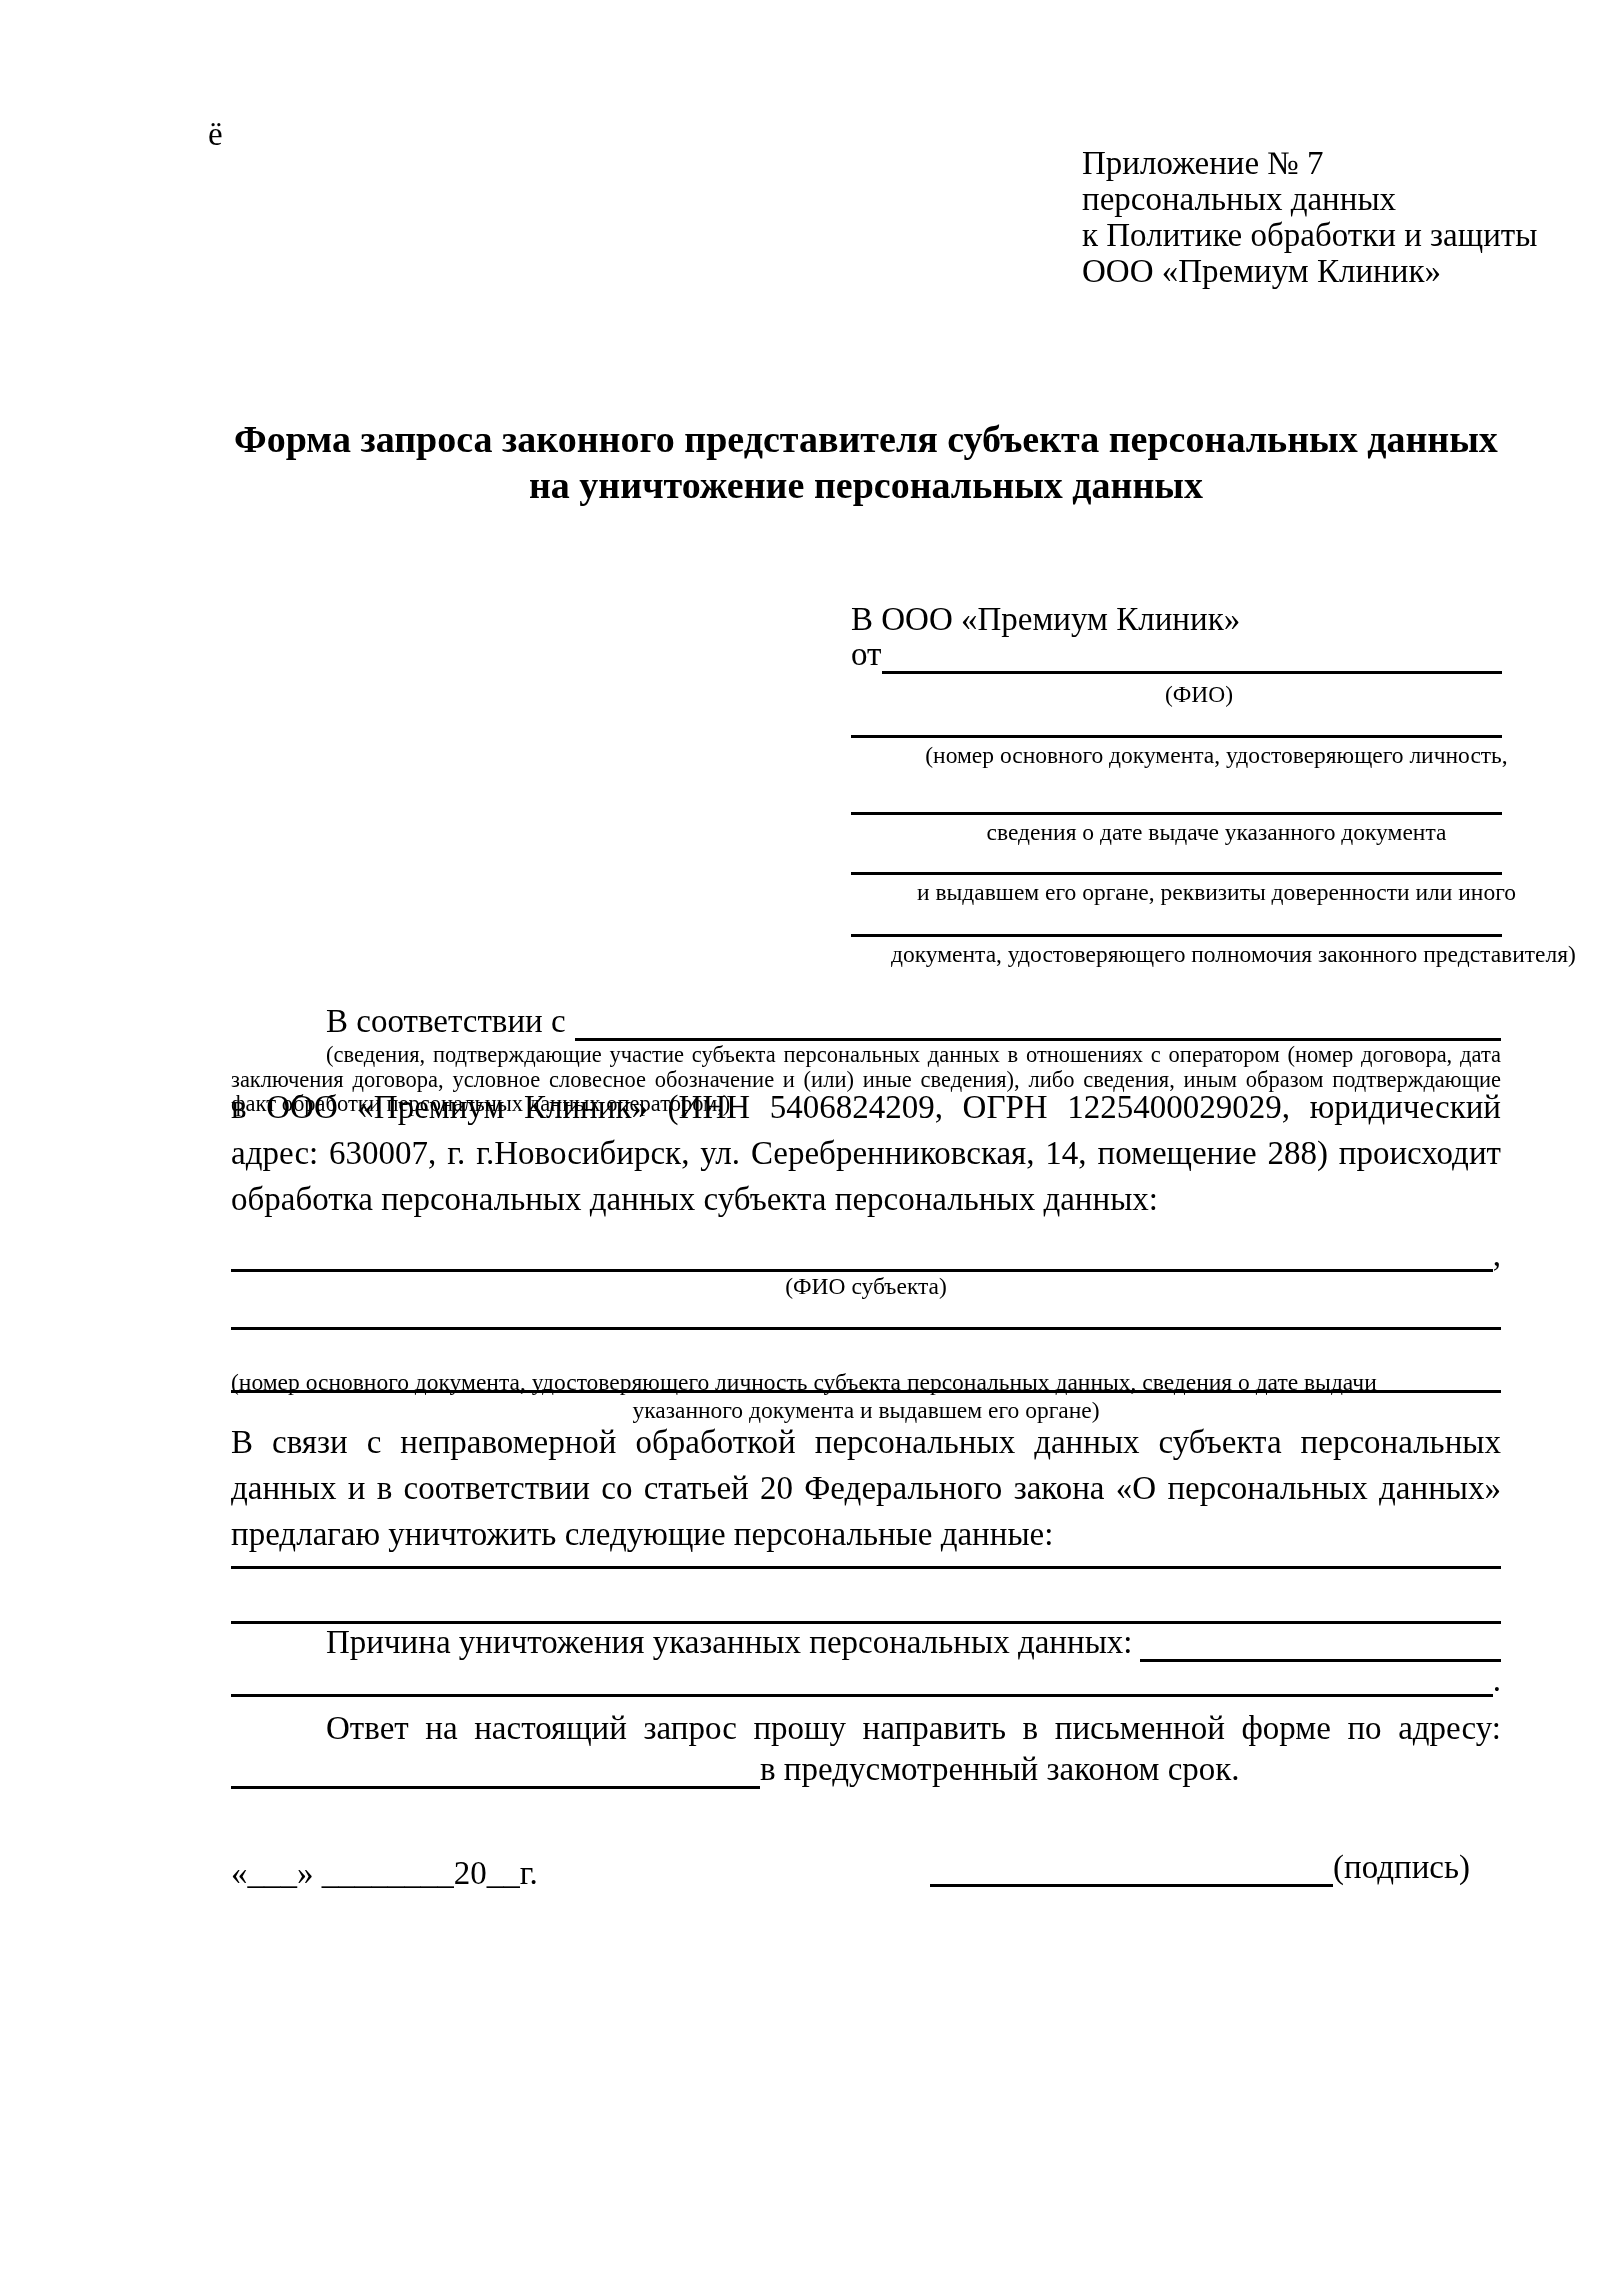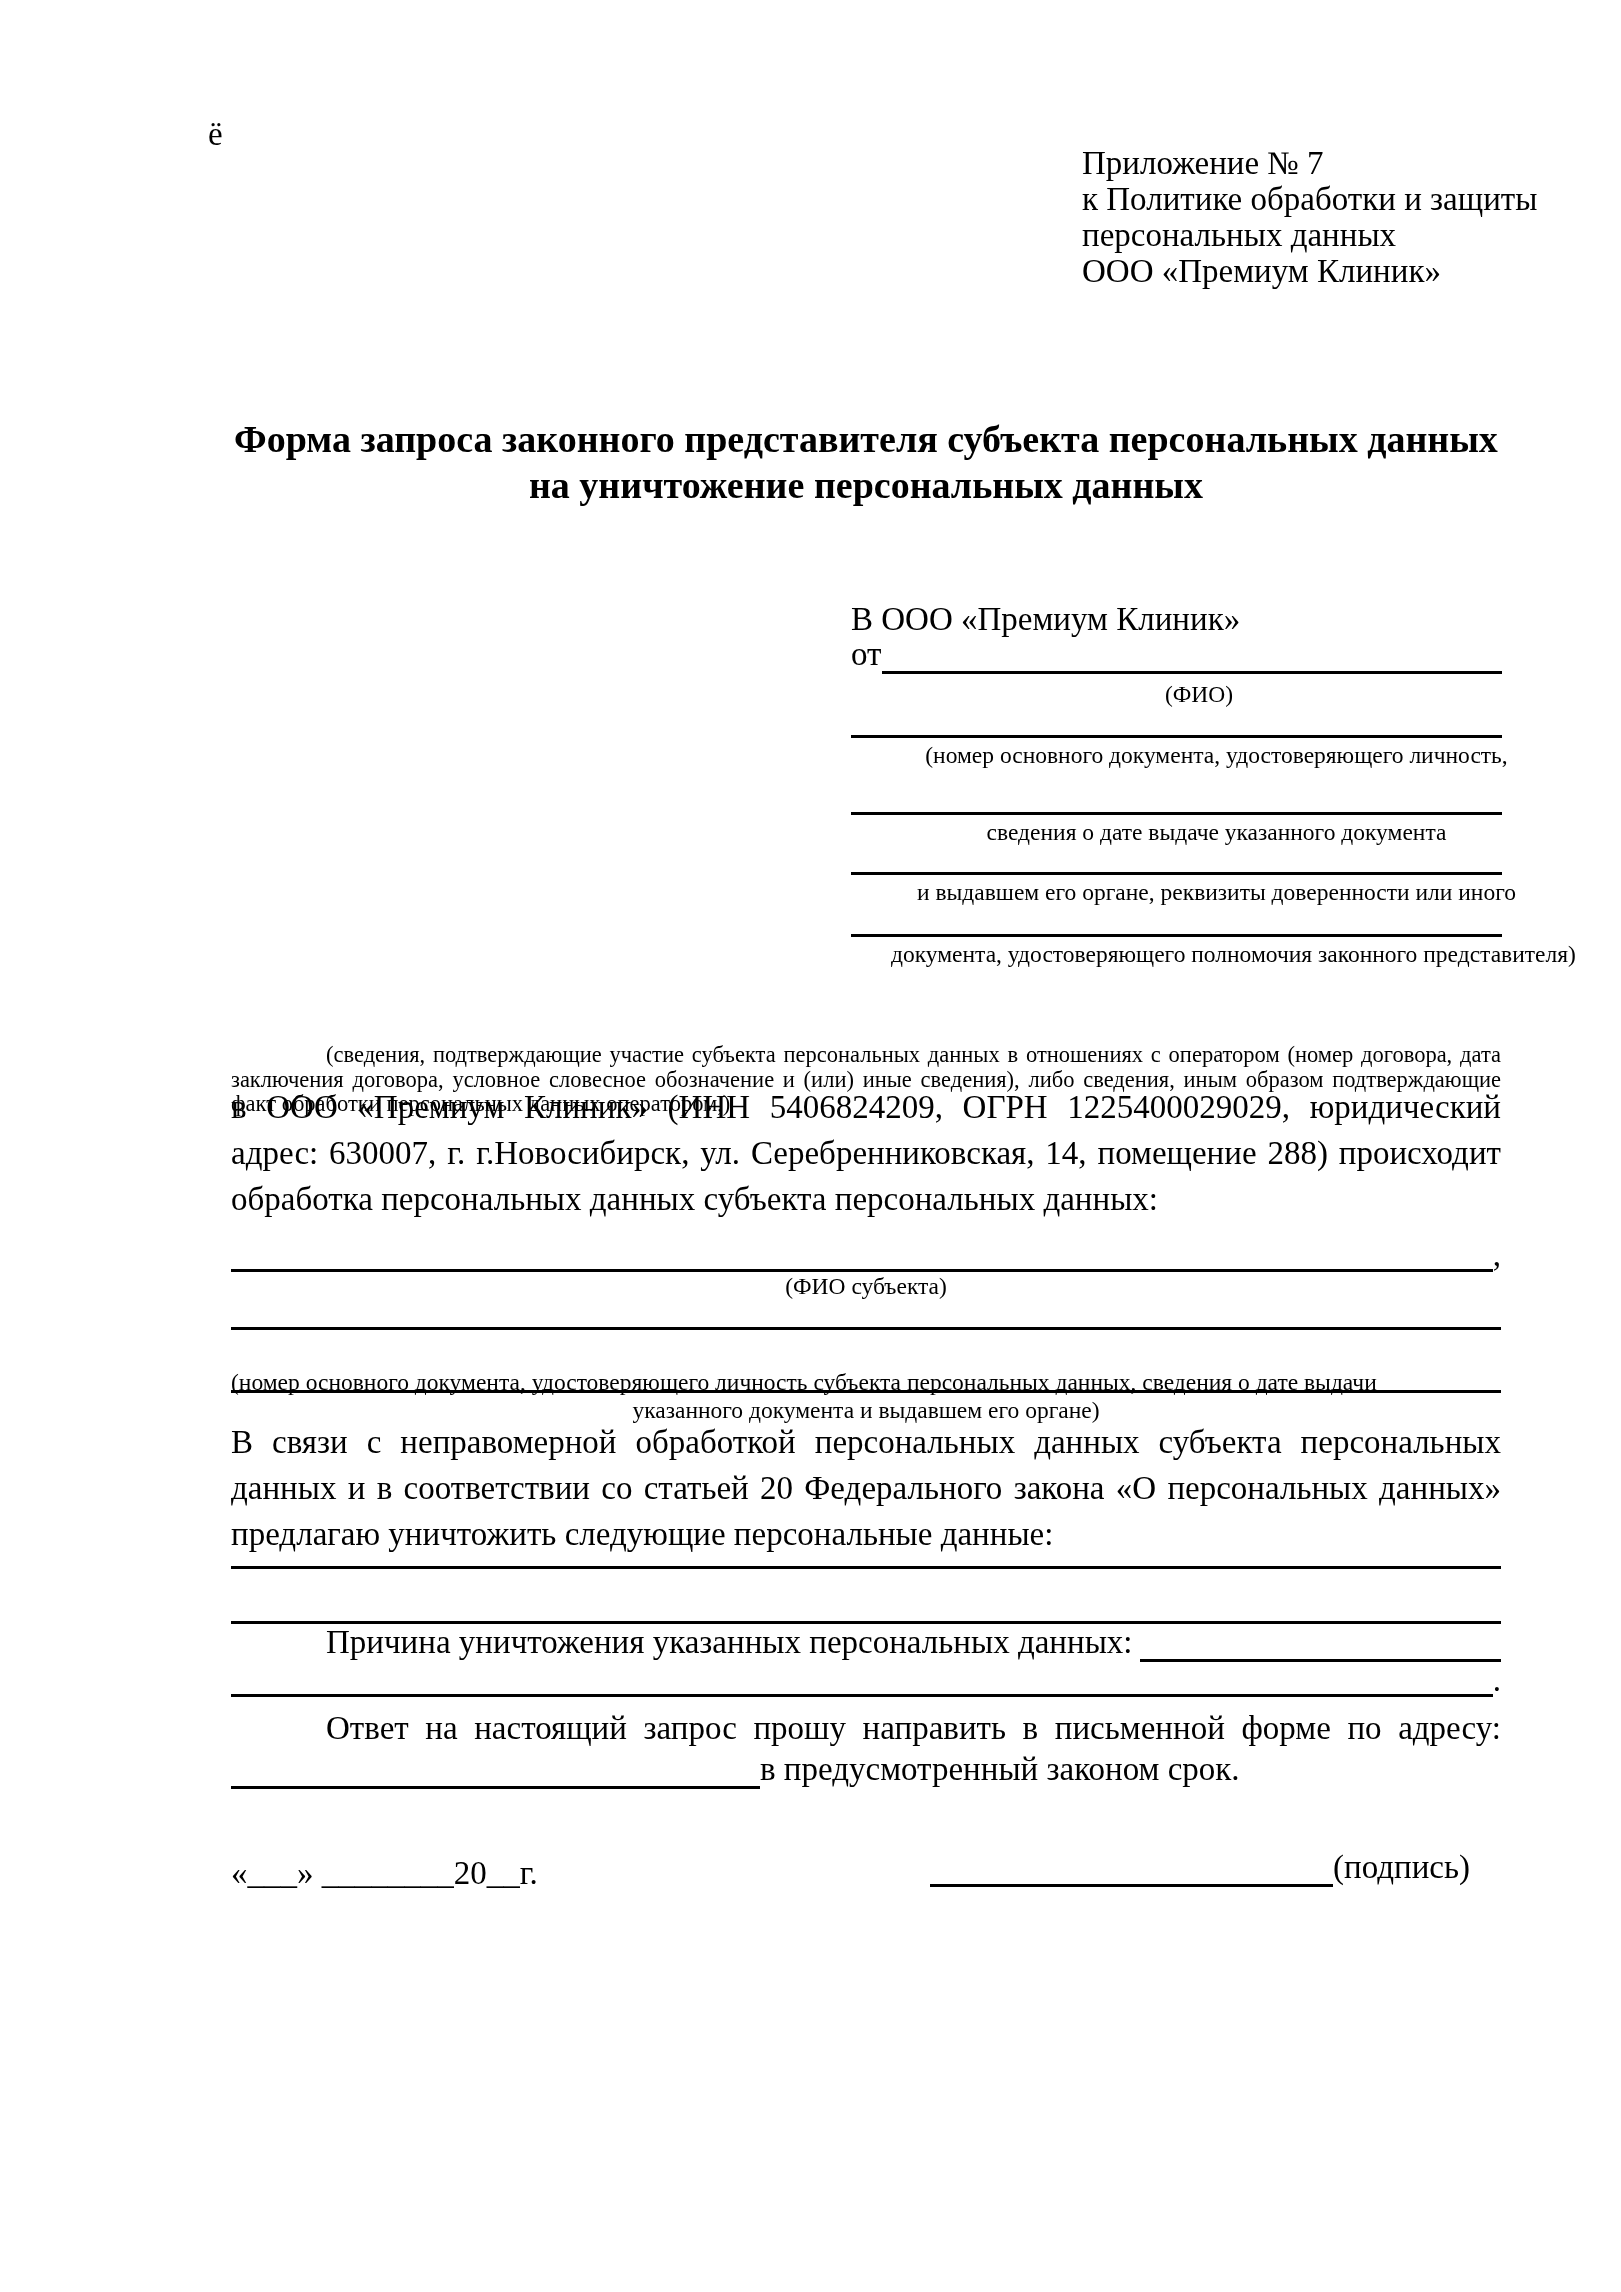--- a/index.html
+++ b/index.html
@@ -91,22 +91,22 @@
 </style>
 </head>
 <body>
 
 <div class="page">
 
   <div class="abs stray">ё</div>
 
   <div class="abs appendix">
     <div>Приложение № 7</div>
+    <div>персональных данных</div>
     <div>к Политике обработки и защиты</div>
-    <div>персональных данных</div>
     <div>ООО «Премиум Клиник»</div>
   </div>
 
   <div class="abs doc-title">
     <div>Форма запроса законного представителя субъекта персональных данных</div>
     <div>на уничтожение персональных данных</div>
   </div>
 
   <div class="abs addressee body-t">
     <div class="addr-to">В ООО «Премиум Клиник»</div>
@@ -123,20 +123,24 @@
     <div class="blank" style="top:212px;"></div>
     <div class="addr-cap cap-t" style="top:220px;">сведения о дате выдаче указанного документа</div>
 
     <div class="blank" style="top:272px;"></div>
     <div class="addr-cap cap-t" style="top:280px;">и выдавшем его органе, реквизиты доверенности или иного</div>
 
     <div class="blank" style="top:334px;"></div>
     <div class="addr-cap cap-t" style="top:342px;">документа, удостоверяющего полномочия законного представителя)</div>
   </div>
 
+  <div class="abs mainblock accordance-row body-t" style="width:1270px;">
+    <span class="lead">В соответствии с</span>
+    <span class="fill"></span>
+  </div>
 
   <div class="abs mainblock accordance-note note-t" style="width:1270px;">(сведения, подтверждающие участие субъекта персональных данных в отношениях с оператором (номер договора, дата заключения договора, условное словесное обозначение и (или) иные сведения), либо сведения, иным образом подтверждающие факт обработки персональных данных оператором,)</div>
 
   <div class="abs mainblock operator-para" style="width:1270px;">в ООО «Премиум Клиник» (ИНН 5406824209, ОГРН 1225400029029, юридический адрес: 630007, г. г.Новосибирск, ул. Серебренниковская, 14, помещение 288) происходит обработка персональных данных субъекта персональных данных:</div>
 
   <div class="abs mainblock comma-row" style="width:1270px;">
     <span class="fill"></span>
     <span class="punct">,</span>
   </div>
 

